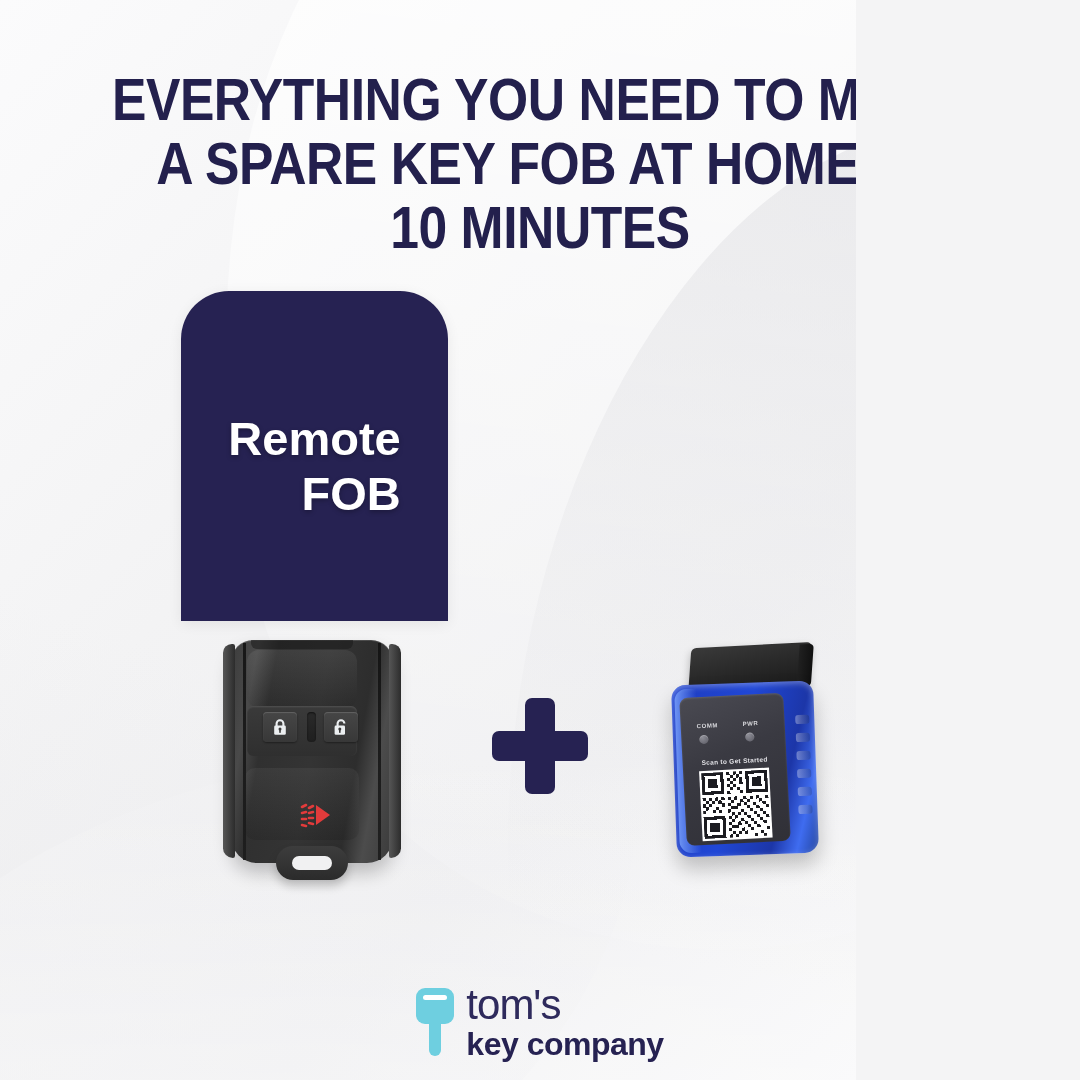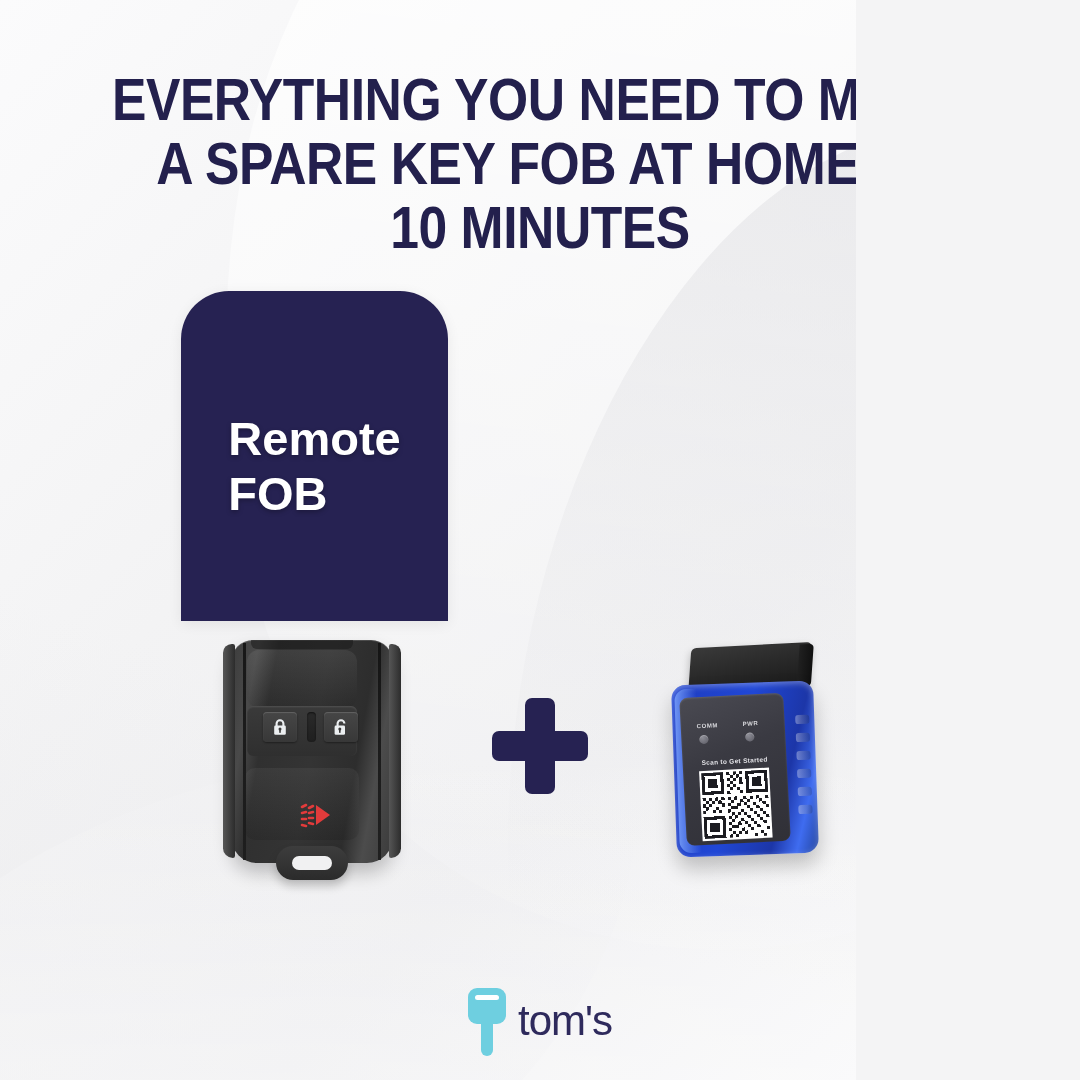--- a/index.html
+++ b/index.html
@@ -60,21 +60,21 @@
   .card{
     position:absolute;
     background:#262252;
     border-radius:48px 48px 0 0;
     box-shadow:0 3px 14px rgba(0,0,0,.07);
     display:flex;align-items:center;justify-content:center;
   }
   .card-text{
     color:#ffffff;
     font-weight:bold;
-    text-align:left;
+    text-align:right;
     line-height:1.18;
     white-space:pre-line;
     text-shadow:0 2px 5px rgba(0,0,0,.28);
   }
   #card-left{left:181px;top:291px;width:267px;height:330px;}
   #card-left .card-text{font-size:47px;margin-top:20px;}
   #card-right{left:619px;top:291px;width:263px;height:330px;}
   #card-right .card-text{font-size:40px;margin-top:34px;}
 
   
@@ -445,16 +445,17 @@
   </div>
 
   <div id="logo">
     <div class="keymark">
       <div class="head"></div>
       <div class="slot"></div>
       <div class="stem"></div>
     </div>
     <div class="wordmark">
       <span class="toms">tom's</span>
+      <span class="kc">key company</span>
     </div>
   </div>
 
 </div>
 
 </body></html>

